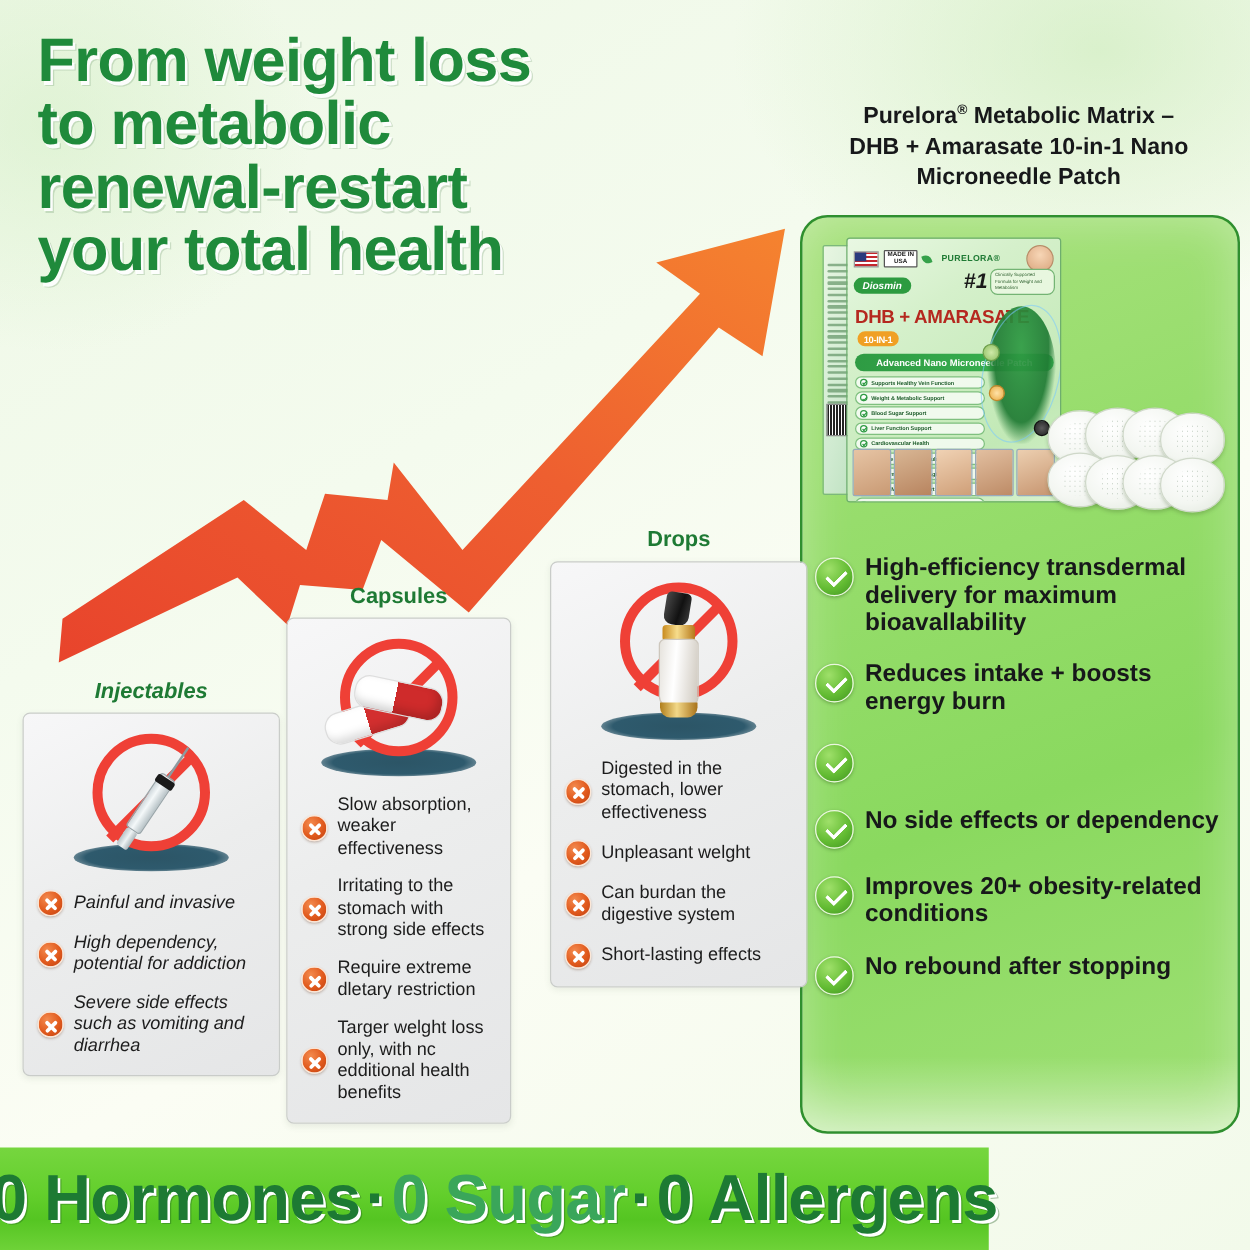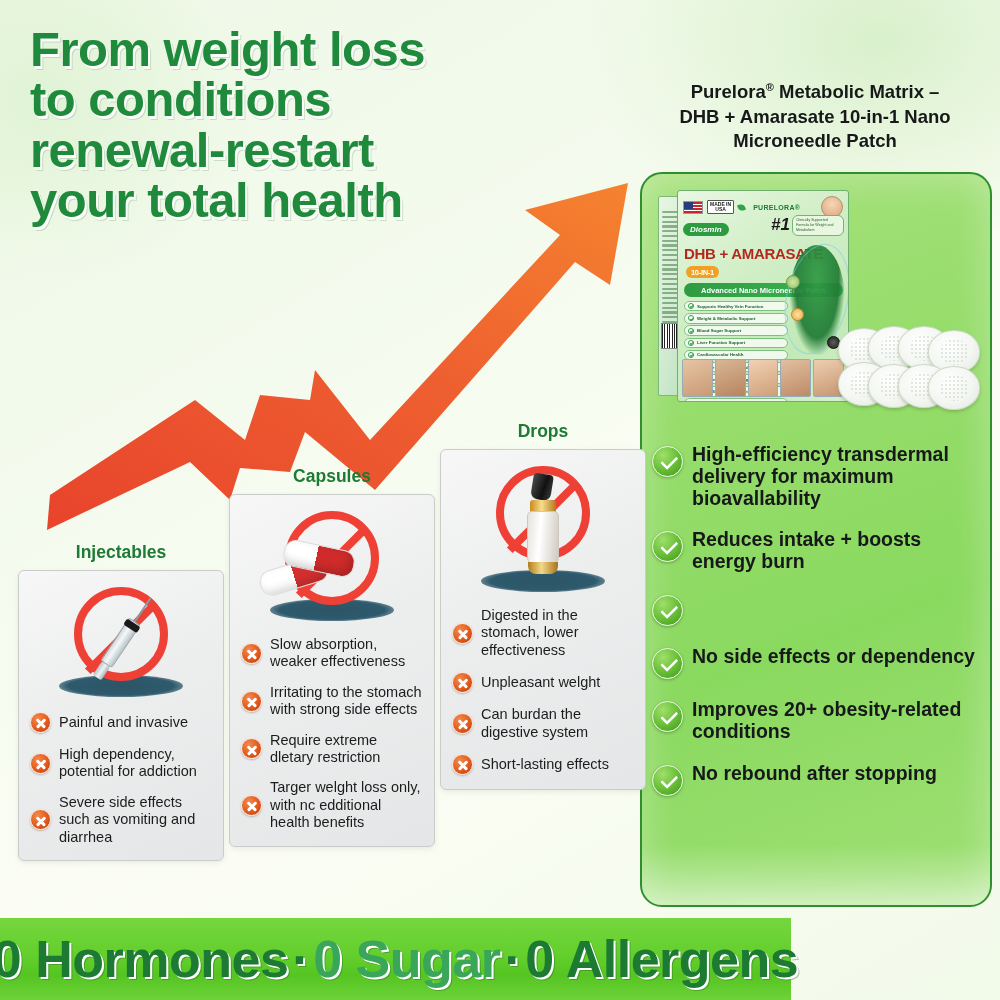--- a/index.html
+++ b/index.html
@@ -198,21 +198,21 @@
   #footer .ftxt{ font-size:52px; font-weight:bold; letter-spacing:-.5px;
     text-shadow:2px 2px 0 #fff, 3px 3px 0 rgba(30,90,30,.35); white-space:nowrap; }
   .fg-dark{ color:#1d7a33; } .fg-mid{ color:#3aa65a; }
   .dotsep{ color:#1d7a33; padding:0 4px; }
 </style>
 </head>
 <body>
 
 <div id="headline">
   <div>From weight loss</div>
-  <div>to conditions</div>
+  <div>to metabolic</div>
   <div>renewal-restart</div>
   <div>your total health</div>
 </div>
 
 <svg id="arrow" viewBox="0 0 1000 1000">
   <defs>
     <linearGradient id="ag" x1="0" y1="1" x2="1" y2="0">
       <stop offset="0%" stop-color="#e8442c"></stop>
       <stop offset="55%" stop-color="#ee5f30"></stop>
       <stop offset="100%" stop-color="#f5832f"></stop>
@@ -376,21 +376,21 @@
       <div class="chk"></div>
       <p>Improves 20+ obesity-related conditions</p>
     </div>
     <div class="bene">
       <div class="chk"></div>
       <p>No rebound after stopping</p>
     </div>
   </div>
 </div>
 
-<div class="colwrap" style="left:18px; top:542px; width:206px;">
+<div class="colwrap" style="left:18px; top:542px; width:206px;font-style:italic;">
   <div class="coltitle">Injectables</div>
   <div class="card">
     <div class="hero">
       <div class="shadowpad"></div>
       <div class="ban"></div>
       <div class="syr">
         <div class="needle"></div>
           <div class="barrel"></div>
           <div class="band"></div>
           <div class="plunger"></div>
@@ -404,21 +404,21 @@
       <div class="xic"></div>
       <p>High dependency, potential for addiction</p>
     </div>
     <div class="neg">
       <div class="xic"></div>
       <p>Severe side effects such as vomiting and diarrhea</p>
     </div>
   </div>
 </div>
 
-<div class="colwrap" style="left:229px; top:466px; width:206px;">
+<div class="colwrap" style="left:229px; top:466px; width:180px;">
   <div class="coltitle">Capsules</div>
   <div class="card">
     <div class="hero">
       <div class="shadowpad"></div>
       <div class="ban"></div>
       <div class="cap cap1"></div>
       <div class="cap cap2"></div>
     </div>
     <div class="neg">
       <div class="xic"></div>

